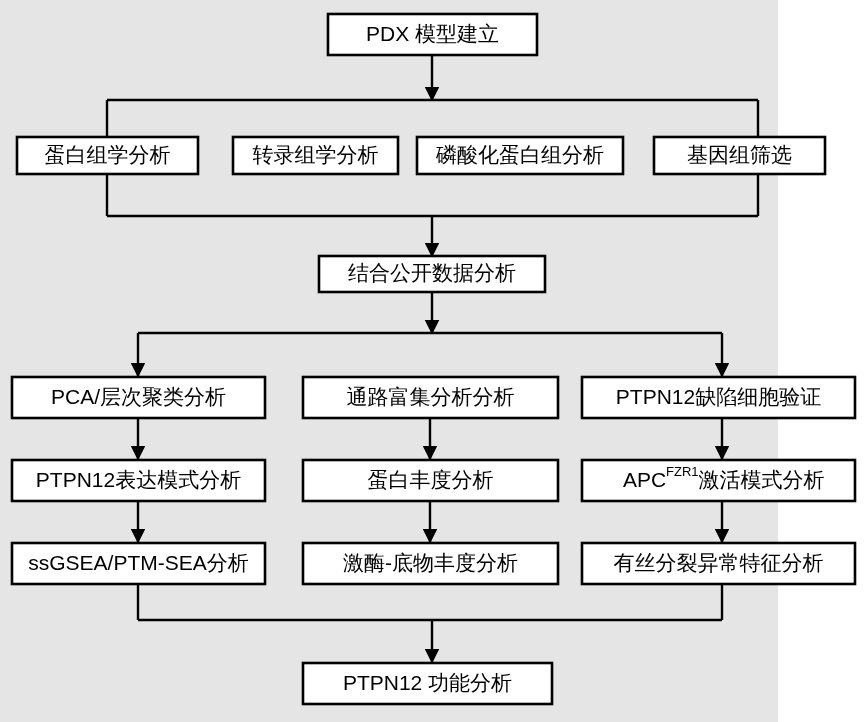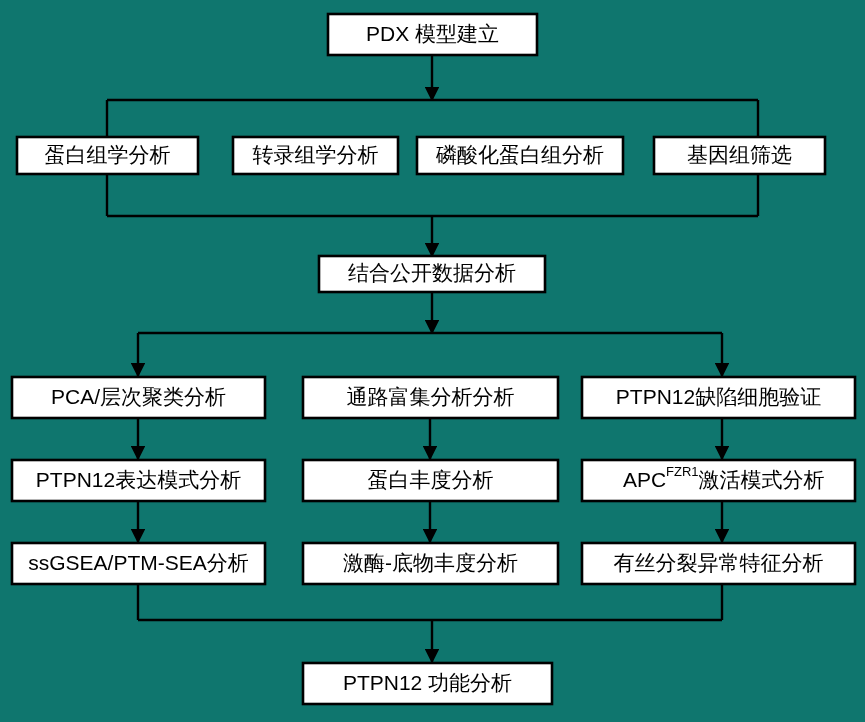--- a/index.html
+++ b/index.html
@@ -8,23 +8,23 @@
     background: #ffffff;
   }
   body {
     width: 865px;
     height: 722px;
     font-family: "Liberation Sans", "DejaVu Sans", sans-serif;
     overflow: hidden;
   }
   #flowchart-root {
     position: relative;
-    width: 865px;
+    width: 778px;
     height: 722px;
-    background: #0f766e;
+    background: #e5e5e5;
   }
   svg.diagram {
     display: block;
     width: 865px;
     height: 722px;
   }
   .node-box {
     fill: #ffffff;
     stroke: #000000;
     stroke-width: 2.6;

